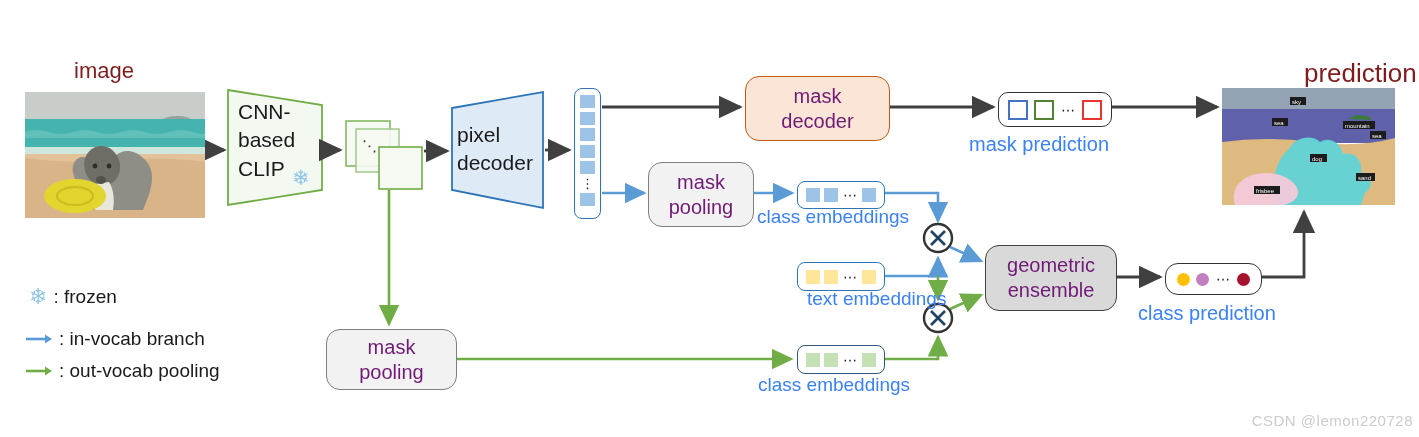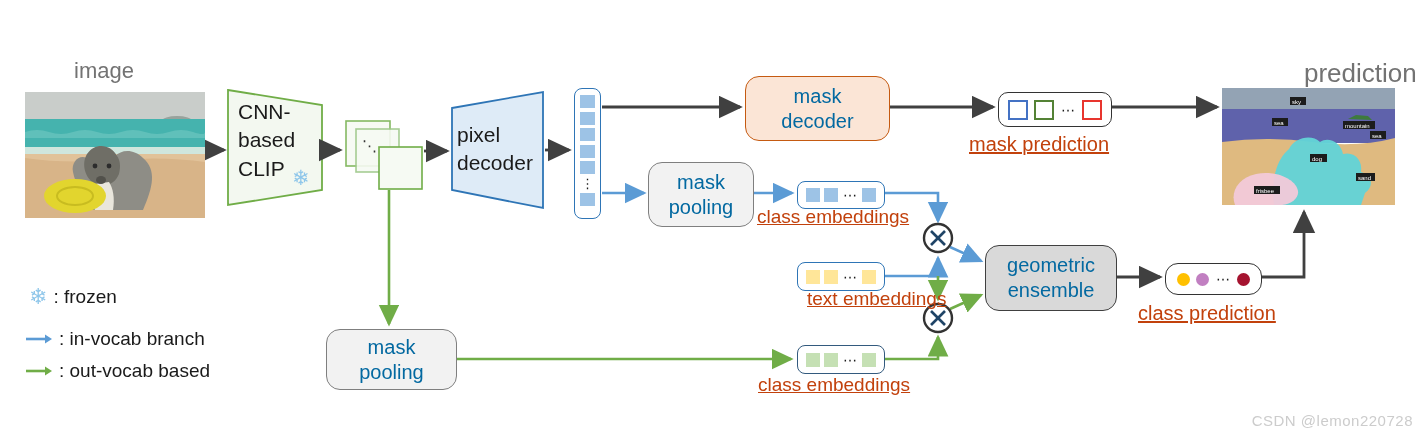--- a/index.html
+++ b/index.html
@@ -1,23 +1,23 @@
 <!DOCTYPE html>
 <html><head>
 <meta charset="utf-8">
 <style>
   html,body{margin:0;padding:0;background:#ffffff;}
   body{font-family:"Liberation Sans", sans-serif;color:#1a1a1a;}
   .canvas{position:relative;width:1419px;height:437px;background:#fff;overflow:hidden;}
   .layer{position:absolute;left:0;top:0;width:1419px;height:437px;}
   .abs{position:absolute;}
-  .lbl{font-size:21px;color:#737373;white-space:nowrap;}
-  .sublbl{font-size:19px;color:#c2410c;white-space:nowrap;text-decoration:underline;}
+  .lbl{font-size:21px;color:#7f1d1d;white-space:nowrap;}
+  .sublbl{font-size:19px;color:#3b82f6;white-space:nowrap;}
   .node{position:absolute;display:flex;align-items:center;justify-content:center;
-        text-align:center;font-size:20px;line-height:1.25;color:#0369a1;}
+        text-align:center;font-size:20px;line-height:1.25;color:#701a75;}
   .round{border-radius:14px;}
   .mask-decoder{background:#FBE5D6;border:1.6px solid #C55A11;}
   .pooling{background:#F2F2F2;border:1.6px solid #7F7F7F;}
   .ensemble{background:#D9D9D9;border:1.8px solid #404040;justify-content:center;}
   .embed-box{position:absolute;display:flex;align-items:center;justify-content:center;
              gap:4px;background:#fff;border:1.6px solid #2E75B6;border-radius:8px;}
   .embed-box .sq{width:14px;height:14px;display:inline-block;}
   .sq-blue{background:#9DC3E6;}
   .sq-yellow{background:#FFE699;}
   .sq-green{background:#C5E0B4;}
@@ -236,18 +236,18 @@
       <line x1="1" y1="6" x2="22" y2="6" stroke="#5B9BD5" stroke-width="2.6"></line>
       <path d="M20,1.5 L27,6 L20,10.5 z" fill="#5B9BD5"></path>
     </svg>
     <span>: in-vocab branch</span>
   </div>
   <div class="legend-row" style="left:25px;top:360px;">
     <svg width="28" height="12" viewBox="0 0 28 12">
       <line x1="1" y1="6" x2="22" y2="6" stroke="#70AD47" stroke-width="2.6"></line>
       <path d="M20,1.5 L27,6 L20,10.5 z" fill="#70AD47"></path>
     </svg>
-    <span>: out-vocab based</span>
+    <span>: out-vocab pooling</span>
   </div>
 
   <div class="watermark">CSDN @lemon220728</div>
 
 </div>
 
 </body></html>

